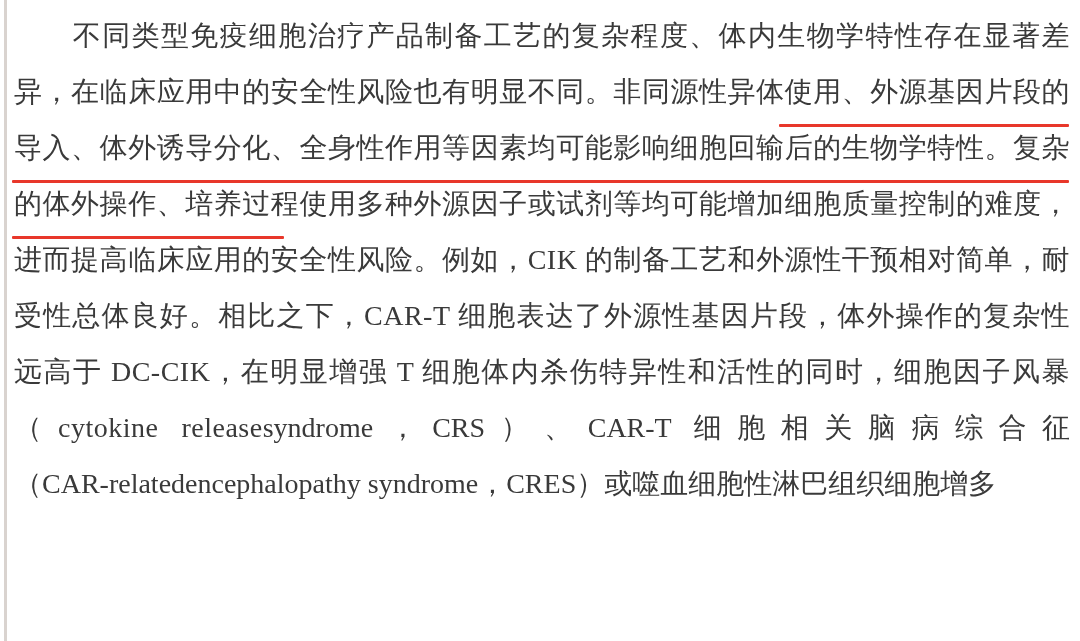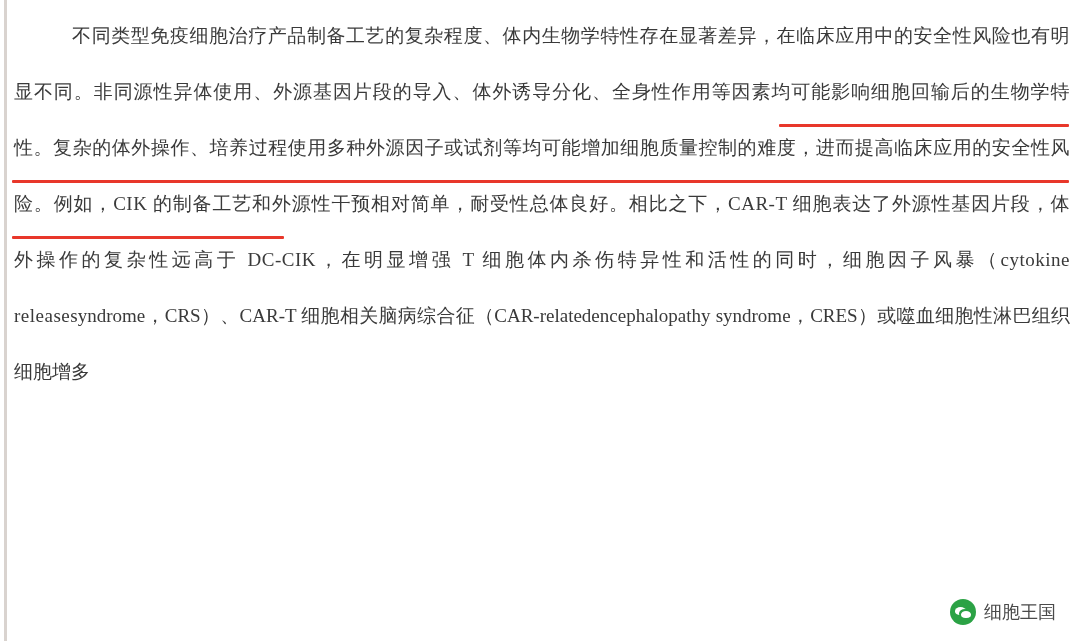--- a/index.html
+++ b/index.html
@@ -28,21 +28,21 @@
     top: 0;
     width: 3px;
     height: 641px;
     background: #d9d3cf;
   }
   .body-text {
     position: absolute;
     left: 14px;
     top: 8px;
     width: 1056px;
-    font-size: 19px;
+    font-size: 28px;
     line-height: 56px;
     color: #3a3a3a;
     letter-spacing: 0.5px;
     text-align: justify;
     text-justify: inter-character;
   }
   .body-text .indent {
     display: inline-block;
     width: 58px;
   }
@@ -117,18 +117,14 @@
   <div class="left-rule"></div>
 
   <div class="body-text">
     <span class="indent"></span><span>不同类型免疫细胞治疗产品制备工艺的复杂程度、体内生物学特性存在</span><span>显著差异，在临床应用中的安全性风险也有明显不同。非同源性异体使用、</span><span>外源基因片段的导入、体外诱导分化、全身性作用等因素均可能影响细胞回</span><span>输后的生物学特性。复杂的体外操作、培养过程使用多种外源因子或试剂等</span><span>均可能增加细胞质量控制的难度，进而提高临床应用的安全性风险。例如，</span><span>CIK 的制备工艺和外源性干预相对简单，耐受性总体良好。相比之下，CAR-</span><span>T 细胞表达了外源性基因片段，体外操作的复杂性远高于 DC-CIK，在明显</span><span>增强 T 细胞体内杀伤特异性和活性的同时，细胞因子风暴（cytokine release</span><span class="latin">syndrome，CRS）、CAR-T 细胞相关脑病综合征（CAR‑related</span><span class="latin">encephalopathy syndrome，CRES）或噬血细胞性淋巴组织细胞增多</span>
   </div>
 
   <div class="underline u1"></div>
   <div class="underline u2"></div>
   <div class="underline u3"></div>
 
-  <div class="watermark">
-    <span class="wm-logo"></span>
-    <span class="wm-text">细胞王国</span>
-  </div>
 
 </div>
 
 </body></html>

